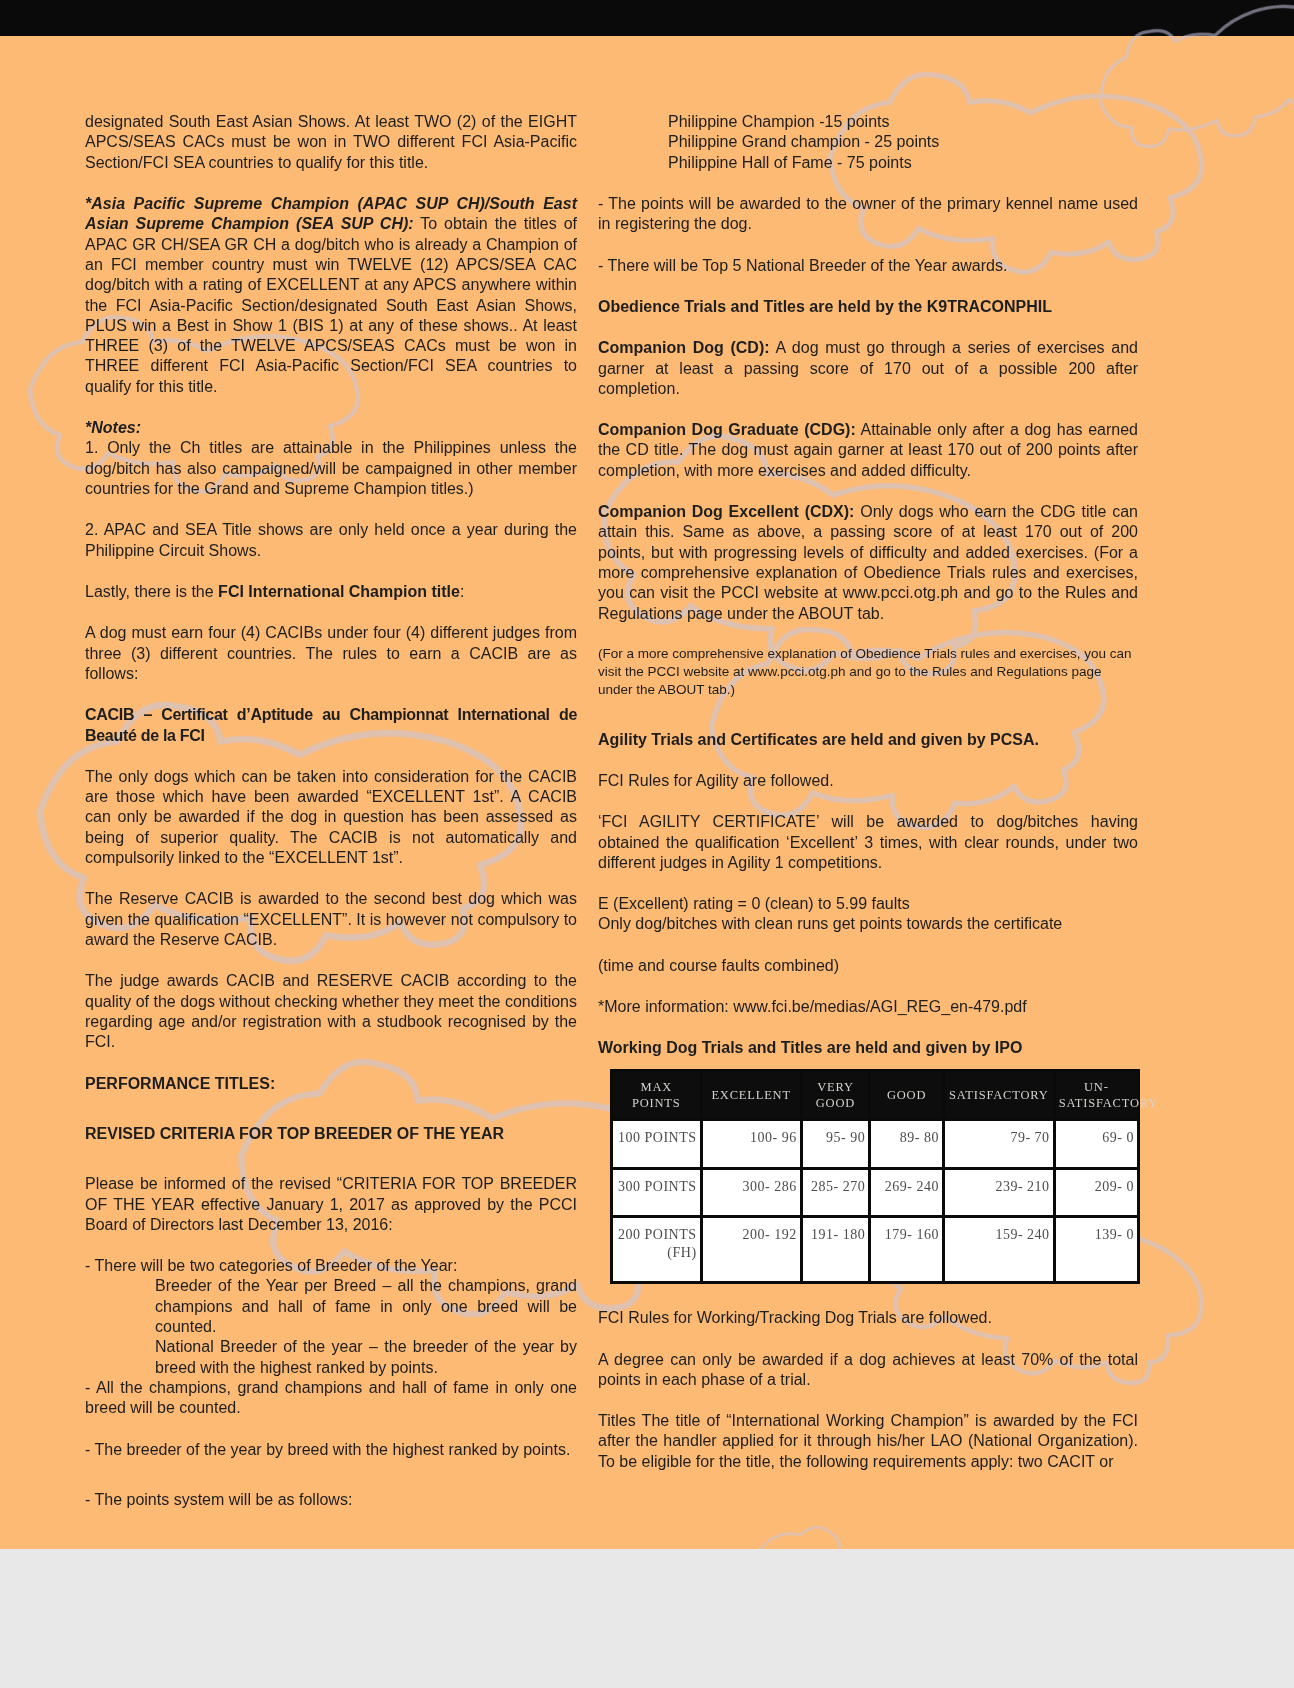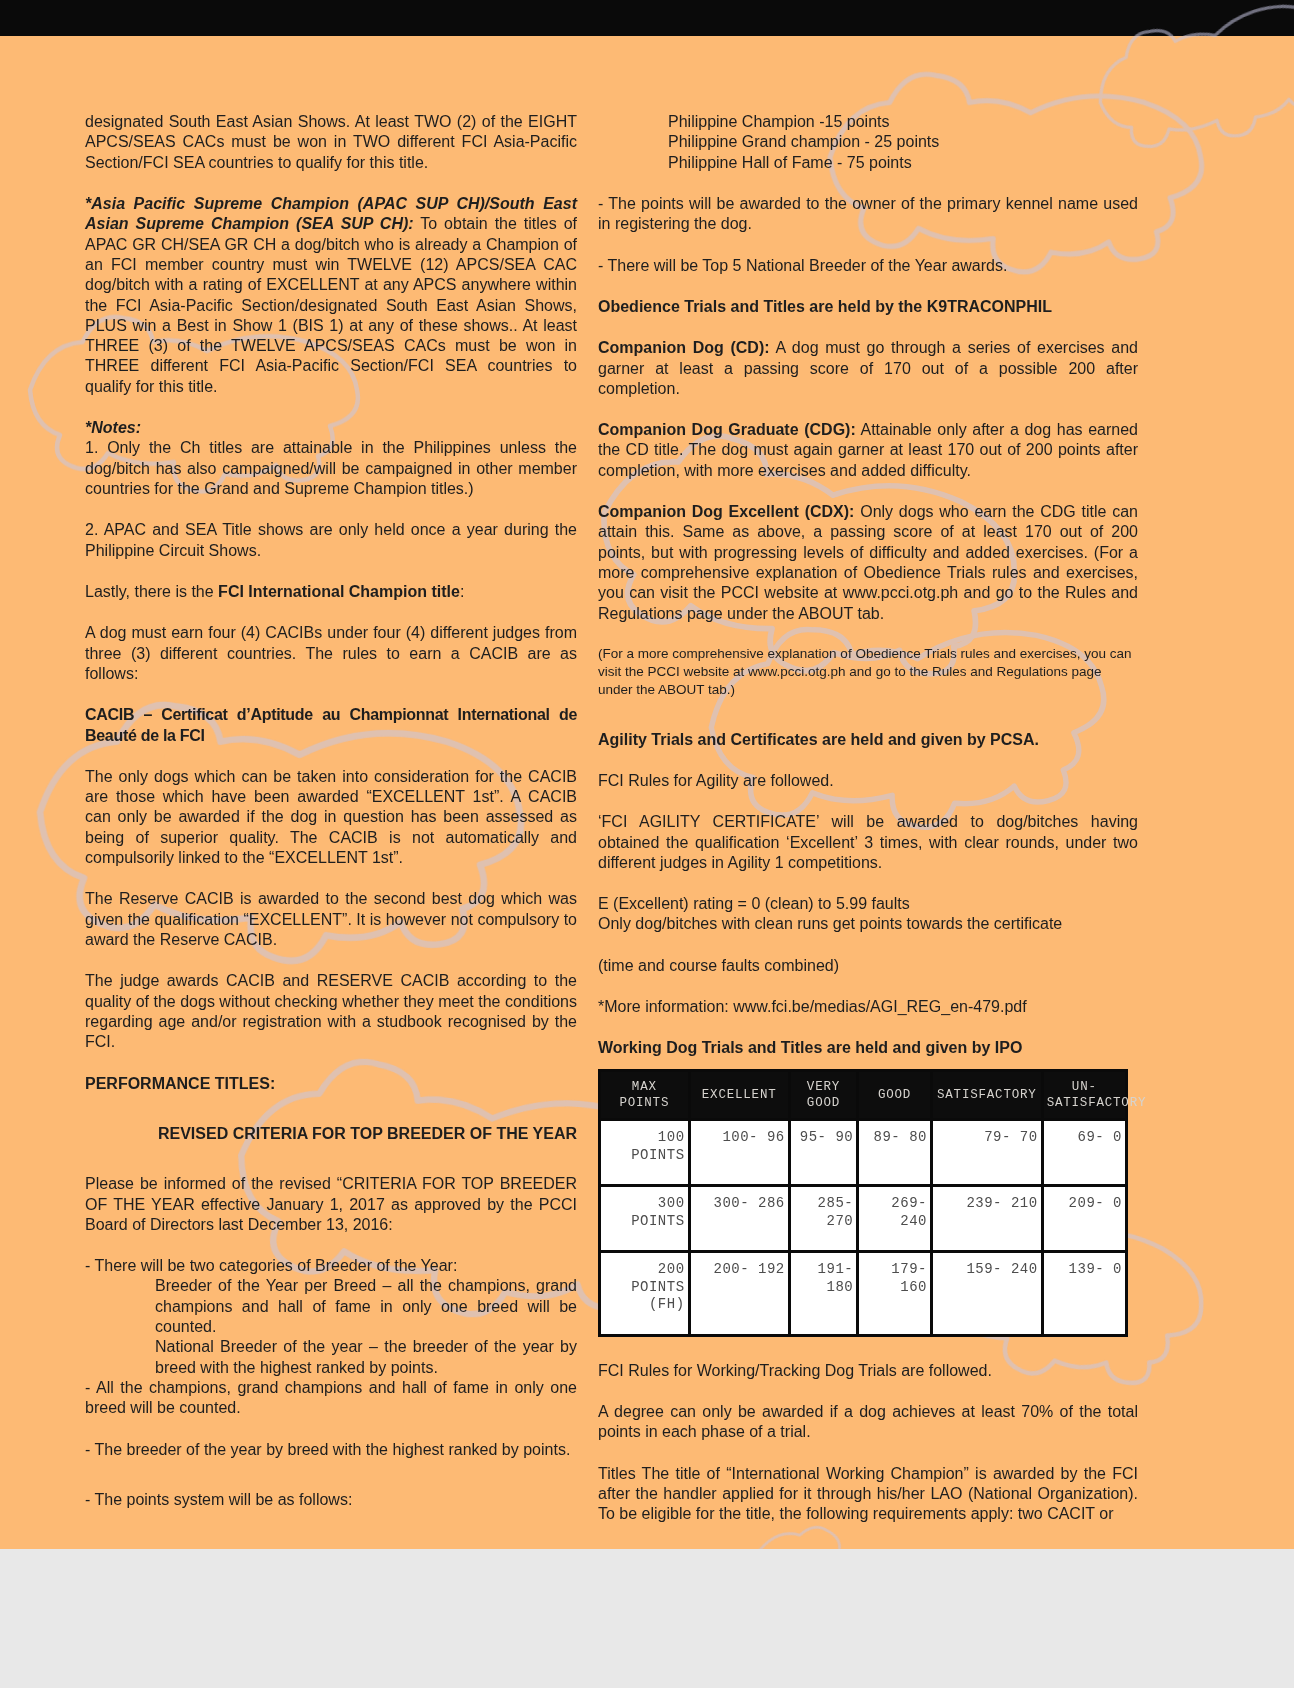--- a/index.html
+++ b/index.html
@@ -24,33 +24,33 @@
     position:absolute;top:112px;z-index:1;
     font-size:16px;line-height:1.27;
     text-align:justify;
   }
   .col-left{left:85px;width:492px;}
   .col-right{left:598px;width:540px;}
   .col p{margin:0 0 21px 0;}
   .b{font-weight:bold;}
   .bi{font-weight:bold;font-style:italic;margin-top:41px;}
   .tightbold{font-weight:bold;letter-spacing:-0.3px;}
-  .center{text-align:right;}
+  .center{text-align:left;}
   .indent70{padding-left:70px;text-align:left;}
   .subindent{padding-left:70px;}
   .smallnote{font-size:13.5px;text-align:left;line-height:1.35;}
   .nomargin{margin-bottom:0 !important;}
   .gap-s{margin-bottom:10px !important;}
   .gap-l{margin-bottom:30px !important;}
   
   table.scores{
     border-collapse:collapse;
     width:530px;
-    margin:4px 0 24px 0;
-    font-family:Liberation Mono, monospace;
+    margin:4px 0 24px 12px;
+    font-family:Liberation Serif, serif;
     table-layout:fixed;
   }
   table.scores th{
     background:#0d0d0d;color:#d6d3ce;
     font-weight:normal;font-size:12.5px;letter-spacing:0.8px;
     padding:7px 3px;text-align:center;vertical-align:middle;
     border:3px solid #0a0a0a;line-height:1.3;
   }
   table.scores td{
     border:3px solid #0a0a0a;

